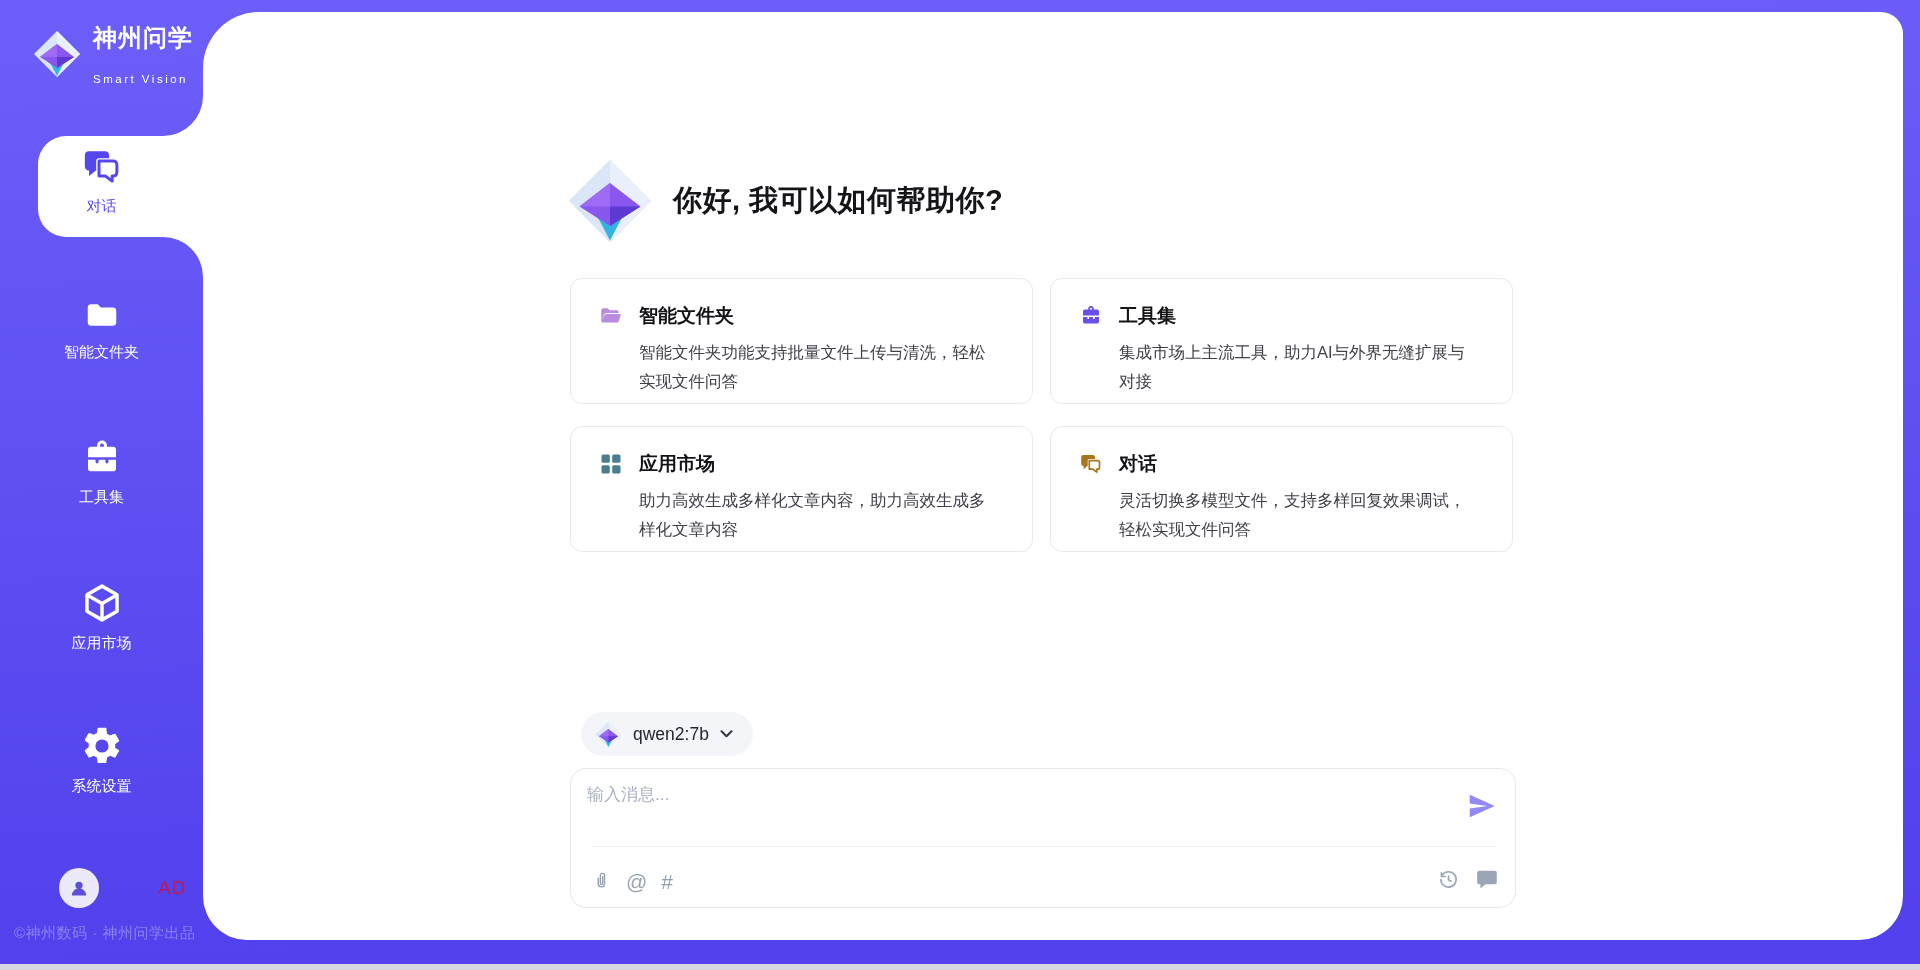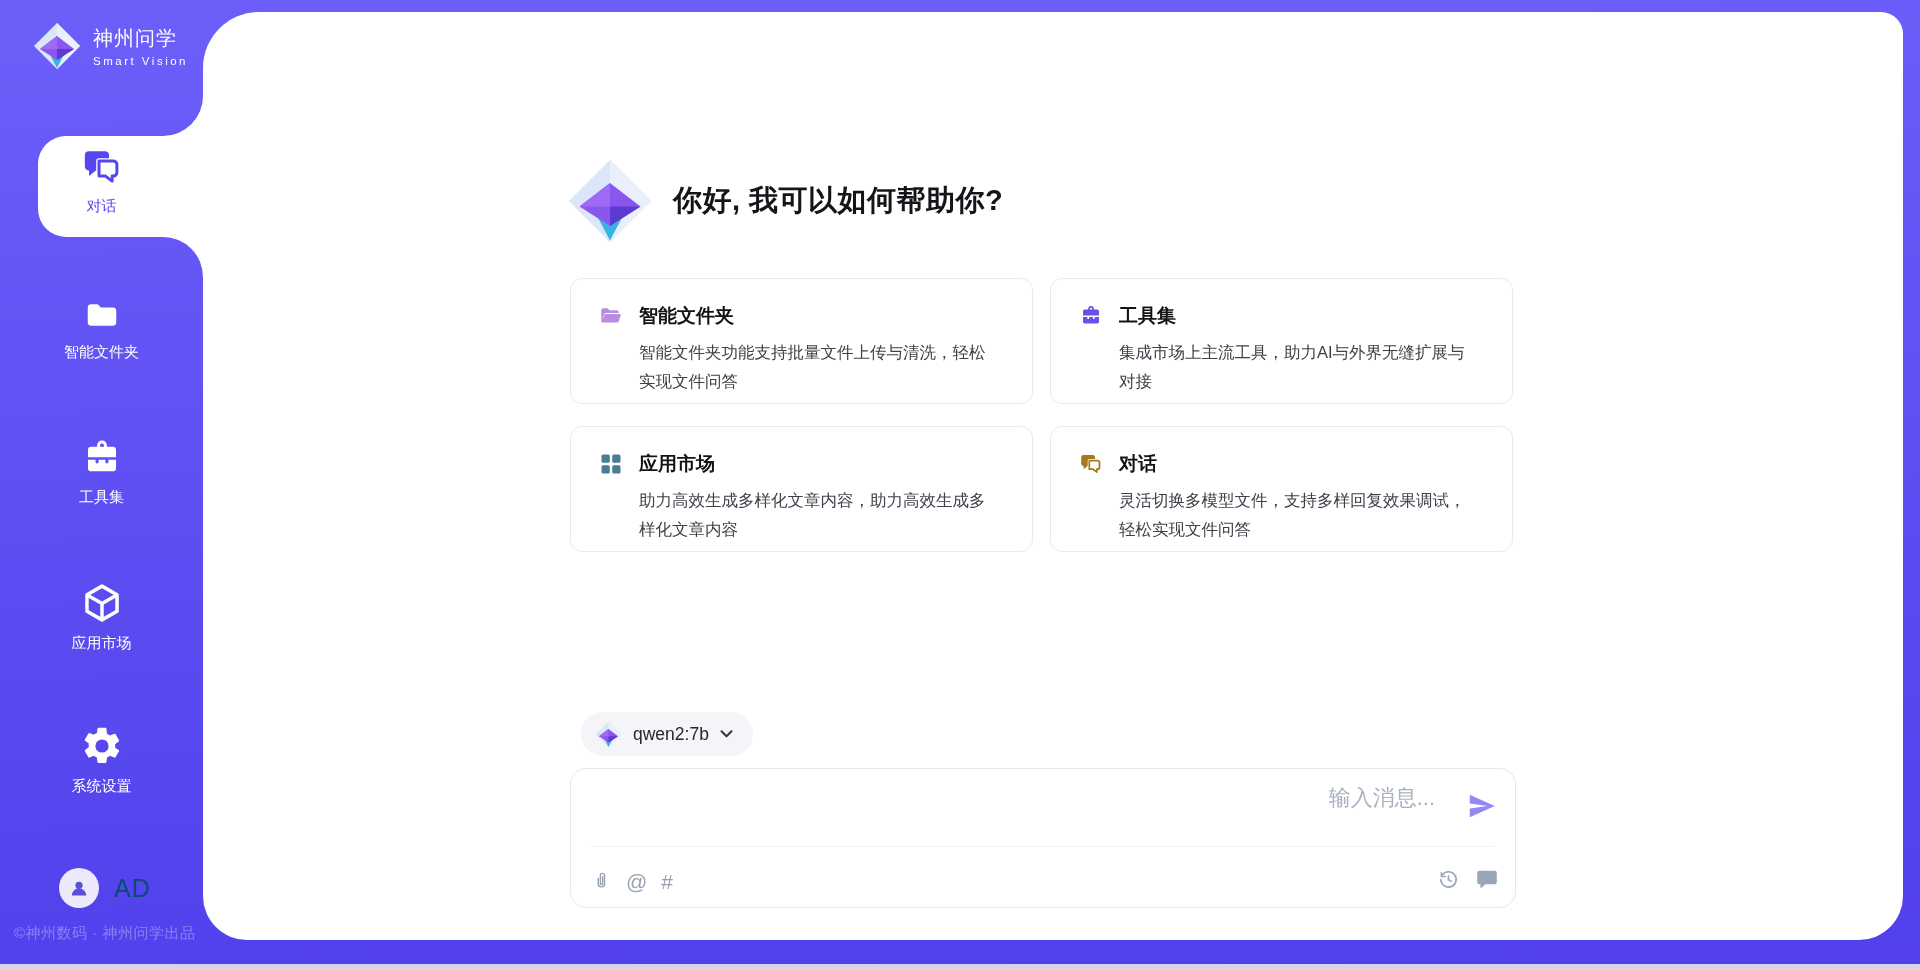--- a/index.html
+++ b/index.html
@@ -16,36 +16,36 @@
     position:absolute; left:203px; top:12px; width:1700px; height:928px;
     background:#ffffff; border-radius:56px 22px 44px 44px;
   }
   .bottom-strip {
     position:absolute; left:0; right:0; bottom:0; height:6px; background:#d7d7e1;
   }
 
   
   .brand { position:absolute; left:33px; top:22px; display:flex; align-items:center; gap:12px; }
   .brand-text { color:#fff; }
-  .brand-name { font-size:20px; font-weight:400; letter-spacing:1px; }
-  .brand-tagline { font-size:11.5px; letter-spacing:2.5px; margin-top:3px; }
+  .brand-name { font-size:24px; font-weight:700; letter-spacing:1px; }
+  .brand-tagline { font-size:11.5px; letter-spacing:2.5px; margin-top:19px; }
 
   .tab-shape { position:absolute; left:38px; top:96px; }
 
   .nav-item {
     position:absolute; left:0; width:203px;
     display:flex; flex-direction:column; align-items:center; gap:8px;
     color:#fff; font-size:15px; cursor:pointer;
   }
   .nav-item.active { color:#5546EF; }
   .nav-label { line-height:19px; }
 
   .user-row { position:absolute; left:59px; top:868px; display:flex; align-items:center; gap:15px; cursor:pointer; }
   .avatar { width:40px; height:40px; border-radius:50%; background:#ece9fb; display:flex; align-items:center; justify-content:center; }
-  .user-name { color:#0c4a6e; font-size:25px; letter-spacing:1px; }
+  .user-name { color:#be185d; font-size:19px; letter-spacing:1px;margin-left:44px; }
 
   .sidebar-footer {
     position:absolute; left:14px; top:924px; font-size:15px;
     color:rgba(255,255,255,0.32); letter-spacing:0.5px; white-space:nowrap;
   }
 
   
   .greeting { position:absolute; left:364px; top:146px; display:flex; align-items:center; gap:20px; }
   .greeting-title { font-size:29px; font-weight:700; color:#141419; letter-spacing:0.5px; }
 
@@ -72,23 +72,23 @@
     display:flex; align-items:center; gap:11px; padding:0 20px 0 14px;
     background:#f4f5f9; border-radius:22px; cursor:pointer;
   }
   .model-name { font-size:17.5px; color:#26262e; }
 
   .composer {
     position:absolute; left:367px; top:756px; width:946px; height:140px;
     background:#fff; border:1px solid #e6e8f0; border-radius:16px;
   }
   .composer textarea {
-    position:absolute; left:24px; top:14px; width:840px; height:58px;
+    position:absolute; left:16px; top:14px; width:840px; height:58px;
     border:none; outline:none; resize:none; background:transparent;
-    font-family:inherit; font-size:22px; color:#30303a;text-align:right;
+    font-family:inherit; font-size:17px; color:#30303a;
   }
   .composer textarea::placeholder { color:#a9b1c0; }
   .send-btn { position:absolute; right:18px; top:22px; }
   .composer-divider { position:absolute; left:20px; right:20px; top:77px; height:1px; background:#f0f1f5; }
   .composer-left { position:absolute; left:20px; bottom:13px; display:flex; align-items:center; gap:14px; }
   .composer-right { position:absolute; right:16px; bottom:13px; display:flex; align-items:center; gap:15px; }
   .glyph-btn { font-size:21px; color:#98a1b0; line-height:24px; }
 </style>
 </head>
 <body>

